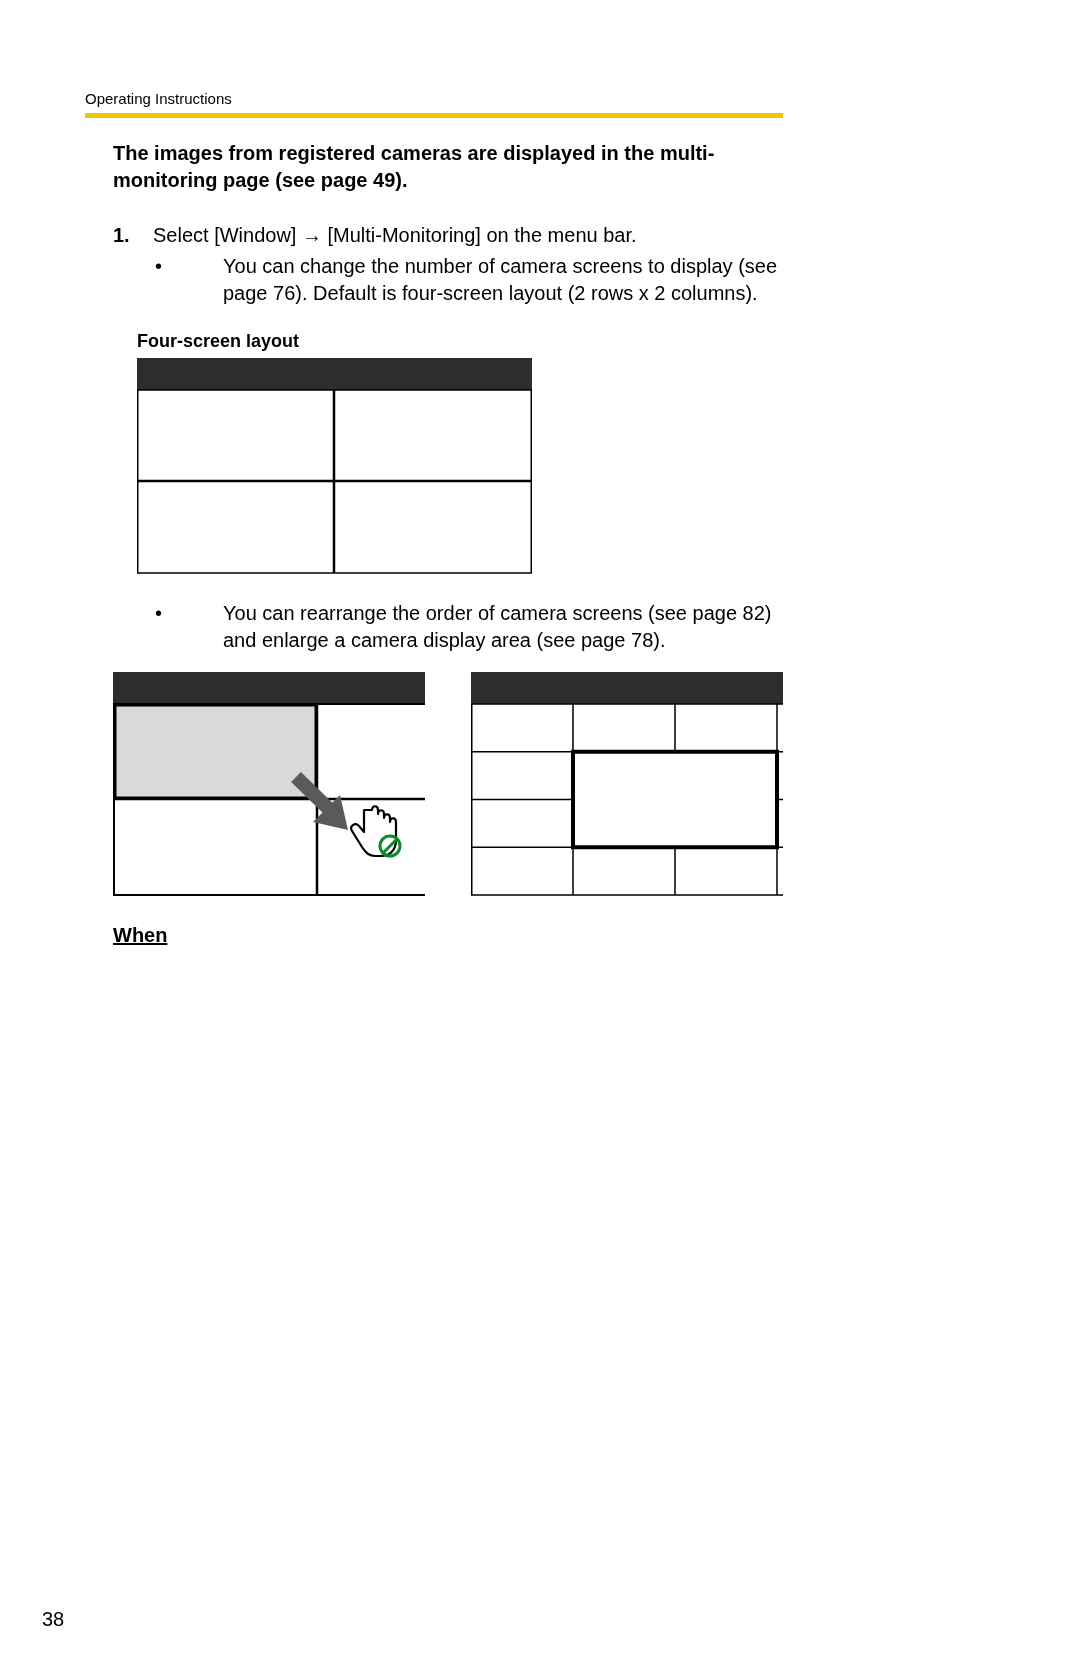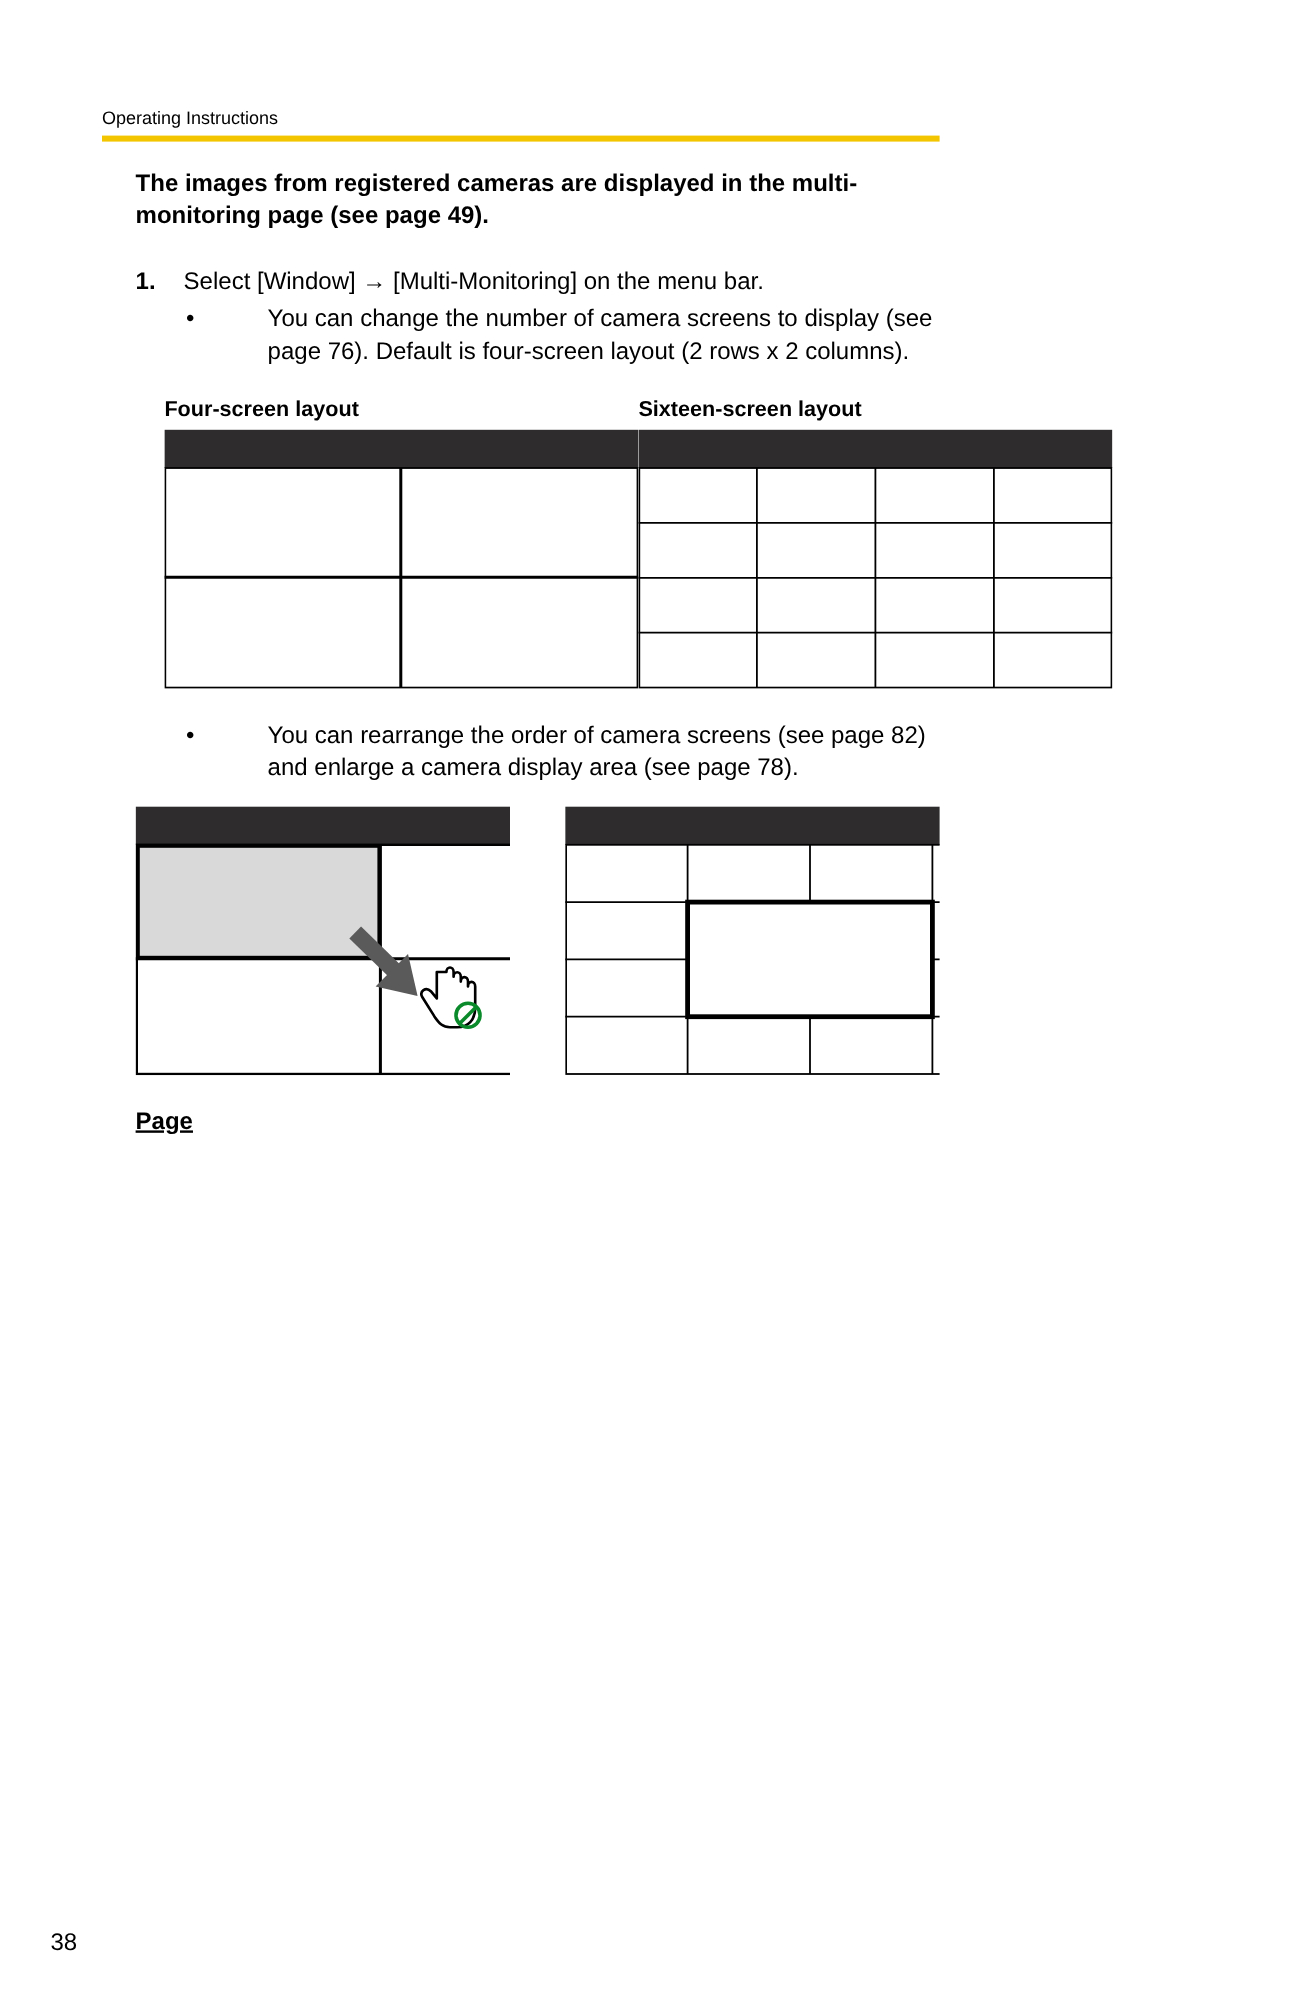--- a/index.html
+++ b/index.html
@@ -63,20 +63,21 @@
   }
   .bullet-dot {
     min-width: 24px;
   }
   .bullet-text {
     flex: 1;
     margin-left: 44px;
   }
   .layouts-row {
     display: flex;
+    gap: 38px;
     margin: 24px 0 26px 52px;
     align-items: flex-end;
   }
   .layout-col { }
   .layout-caption {
     font-size: 18px;
     font-weight: bold;
     margin-bottom: 6px;
   }
   svg { display:block; }
@@ -139,33 +140,20 @@
   <div class="layouts-row">
     <div class="layout-col">
       <div class="layout-caption">Four-screen layout</div>
       <svg width="395" height="216">
         <rect x="0" y="0" width="395" height="32" fill="#2e2c2c"></rect>
         <rect x="0.75" y="32" width="393.5" height="183" fill="#fff" stroke="#000" stroke-width="1.5"></rect>
         <line x1="197" y1="32" x2="197" y2="215" stroke="#000" stroke-width="2.5"></line>
         <line x1="0" y1="123" x2="395" y2="123" stroke="#000" stroke-width="2.5"></line>
       </svg>
     </div>
-    <div class="layout-col">
-      <div class="layout-caption">Sixteen-screen layout</div>
-      <svg width="395" height="216">
-        <rect x="0" y="0" width="395" height="32" fill="#2e2c2c"></rect>
-        <rect x="0.75" y="32" width="393.5" height="183" fill="#fff" stroke="#000" stroke-width="1.5"></rect>
-        <line x1="98.75" y1="32" x2="98.75" y2="215" stroke="#000" stroke-width="1.5"></line>
-        <line x1="197.5" y1="32" x2="197.5" y2="215" stroke="#000" stroke-width="1.5"></line>
-        <line x1="296.25" y1="32" x2="296.25" y2="215" stroke="#000" stroke-width="1.5"></line>
-        <line x1="0" y1="77.75" x2="395" y2="77.75" stroke="#000" stroke-width="1.5"></line>
-        <line x1="0" y1="123.5" x2="395" y2="123.5" stroke="#000" stroke-width="1.5"></line>
-        <line x1="0" y1="169.25" x2="395" y2="169.25" stroke="#000" stroke-width="1.5"></line>
-      </svg>
-    </div>
   </div>
 
   <div class="bullets2-wrap">
     <div class="bullet-row">
       <div class="bullet-dot">•</div>
       <div class="bullet-text">You can rearrange the order of camera screens (see page 82) and enlarge a camera display area (see page 78).</div>
     </div>
   </div>
 
   <div class="illus-row">
@@ -200,16 +188,16 @@
       <line x1="204" y1="32" x2="204" y2="223" stroke="#000" stroke-width="1.5"></line>
       <line x1="306" y1="32" x2="306" y2="223" stroke="#000" stroke-width="1.5"></line>
       <line x1="0" y1="79.75" x2="408" y2="79.75" stroke="#000" stroke-width="1.5"></line>
       <line x1="0" y1="127.5" x2="408" y2="127.5" stroke="#000" stroke-width="1.5"></line>
       <line x1="0" y1="175.25" x2="408" y2="175.25" stroke="#000" stroke-width="1.5"></line>
 
       <rect x="102" y="79.75" width="204" height="95.5" fill="#fff" stroke="#000" stroke-width="4"></rect>
     </svg>
   </div>
 
-  <div class="note-heading">Page</div>
+  <div class="note-heading">When</div>
 
   <div class="page-number">38</div>
 </div>
 
 </body></html>

